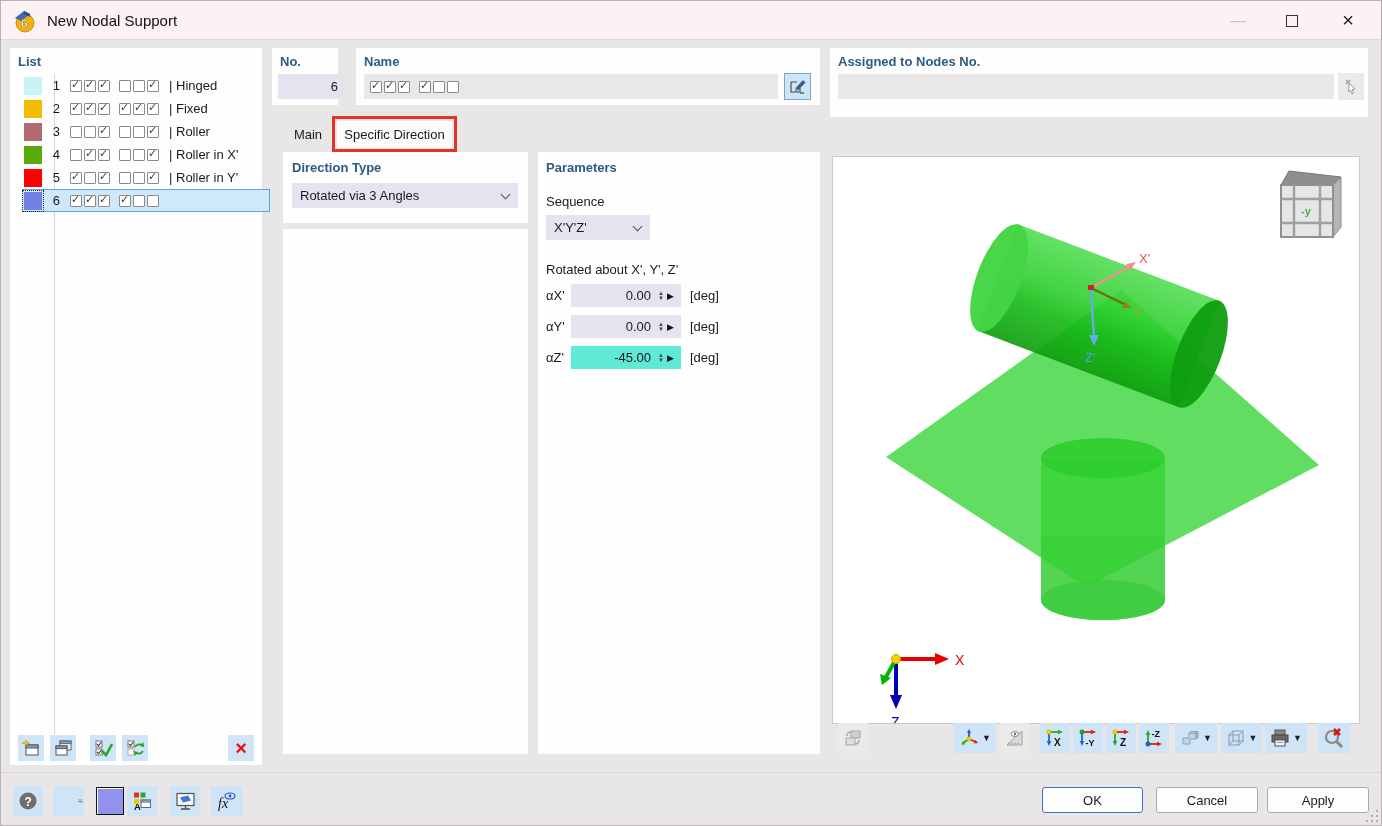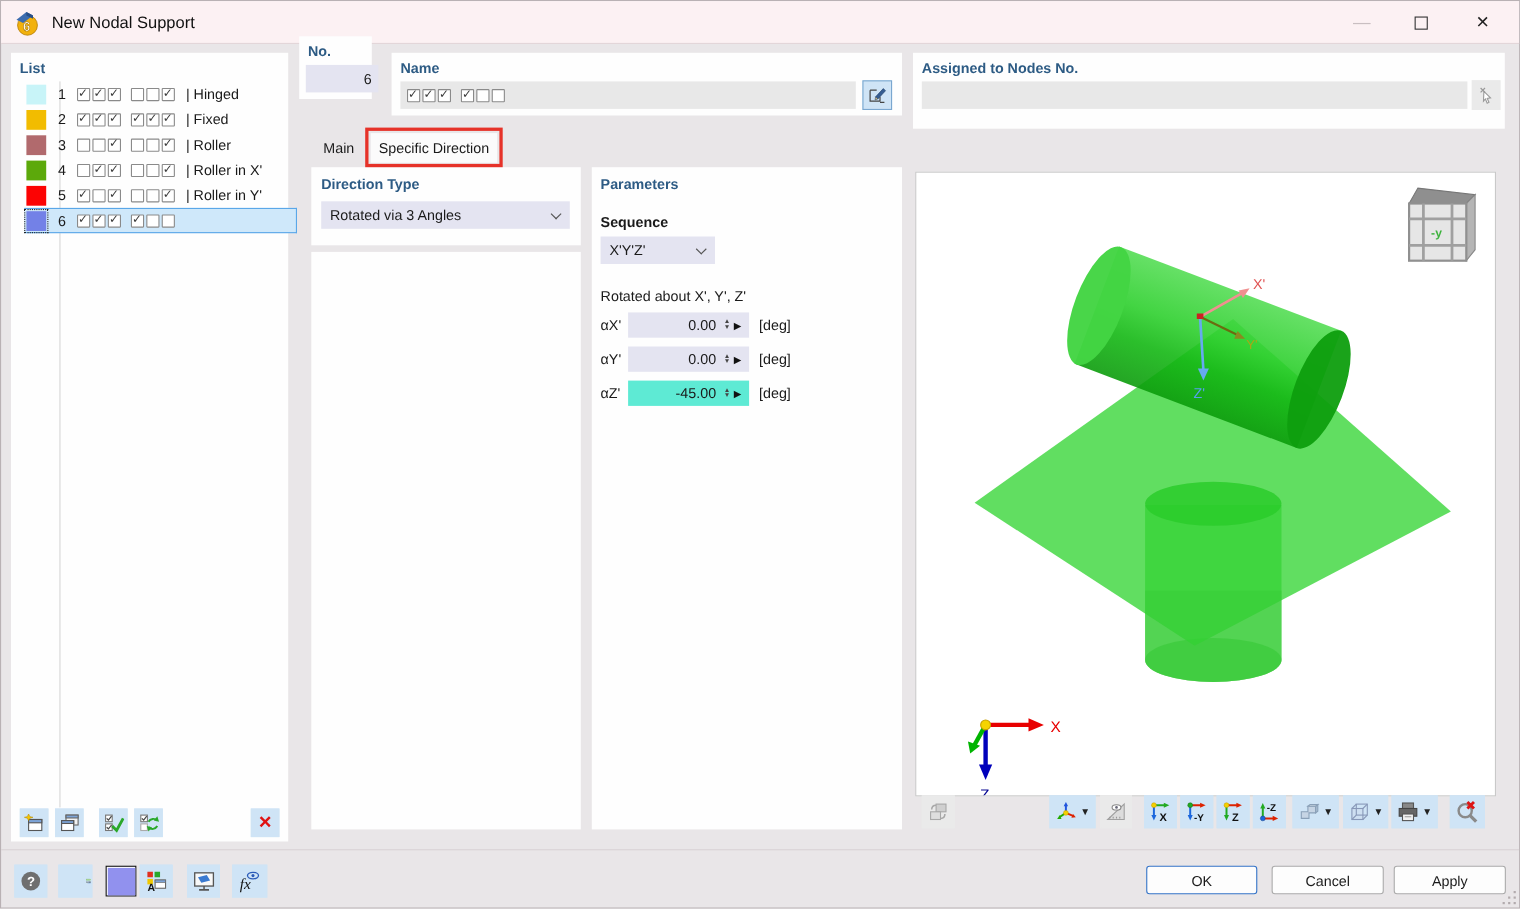--- a/index.html
+++ b/index.html
@@ -215,21 +215,21 @@
         <polygon points="17,3 18.6,8 13.8,7" fill="#2aa82a"></polygon>
         <path d="M17,12 A5,5 0 0 1 9,13" stroke="#2aa82a" stroke-width="1.8" fill="none"></path>
         <polygon points="9,17 7.4,12 12.2,13" fill="#2aa82a"></polygon>
       </svg>
     </div>
     <div class="tb" style="left:218px; top:687px; width:26px; height:26px; background:#cfe4f6;">
       <span class="redx">×</span>
     </div>
   </div>
 
-  <div class="panel" style="left:272px; top:33px; width:66px; height:57px;">
+  <div class="panel" style="left:272px; top:48px; width:66px; height:57px;">
     <div class="hdr" style="left:8px; top:6px;">No.</div>
     <div class="fld lav num" style="left:6px; top:26px; width:66px; height:25px;">6</div>
   </div>
 
   <div class="panel" style="left:356px; top:48px; width:464px; height:57px;">
     <div class="hdr" style="left:8px; top:6px;">Name</div>
     <div class="fld" style="left:8px; top:26px; width:414px; height:25px;">
       <span class="cbrow">
           <span class="cb on"></span>
           <span class="cb on"></span>
@@ -269,21 +269,21 @@
     <div class="hdr" style="left:9px; top:8px;">Direction Type</div>
     <div class="select" style="left:9px; top:31px; width:226px;">
       <span>Rotated via 3 Angles</span>
       <span class="chev"></span>
     </div>
   </div>
   <div class="panel" style="left:283px; top:229px; width:245px; height:525px;"></div>
 
   <div class="panel" style="left:538px; top:152px; width:282px; height:602px;">
     <div class="hdr" style="left:8px; top:8px;">Parameters</div>
-    <div class="lbl" style="left:8px; top:42px;font-weight:bold;">Sequence</div>
+    <div class="lbl" style="left:8px; top:42px;">Sequence</div>
     <div class="select" style="left:8px; top:63px; width:104px;">
       <span>X'Y'Z'</span>
       <span class="chev"></span>
     </div>
     <div class="lbl" style="left:8px; top:110px;">Rotated about X', Y', Z'</div>
 
     <div class="lbl" style="left:8px; top:136px;">αX'</div>
     <div class="spinfld" style="left:33px; top:132px;">
       <span class="spinval">0.00</span>
       <span class="spinner">▲<br>▼</span>

